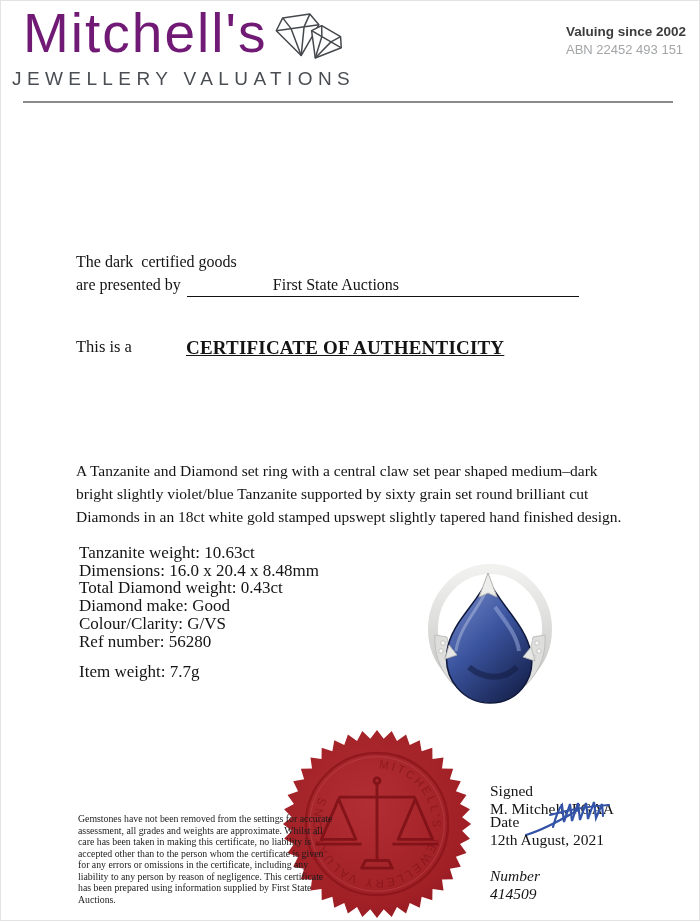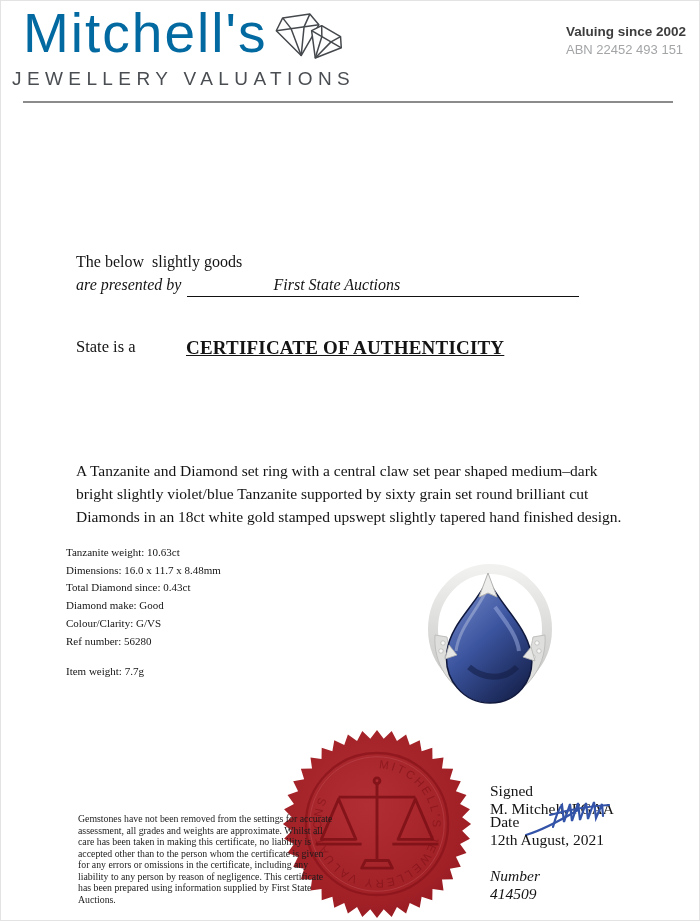--- a/index.html
+++ b/index.html
@@ -5,52 +5,52 @@
   html,body{margin:0;padding:0;background:#fff;}
   .page{
     position:relative;width:700px;height:921px;background:#ffffff;
     font-family:"Liberation Serif", serif;color:#141414;overflow:hidden;
     box-sizing:border-box;border:1px solid #e3e3e3;
   }
   
   .brand-name{
     position:absolute;left:22px;top:0px;
     font-family:"Liberation Sans", sans-serif;font-weight:400;
-    font-size:55px;color:#0369a1;letter-spacing:2px;
+    font-size:55px;color:#701a75;letter-spacing:2px;
   }
   .brand-subtitle{
     position:absolute;left:11px;top:67px;
     font-family:"Liberation Sans", sans-serif;font-size:19px;color:#4a4e52;
     letter-spacing:5.4px;white-space:nowrap;
   }
   .diamonds{position:absolute;left:274px;top:4px;width:76px;height:64px;}
   .header-rule{position:absolute;left:22px;top:100px;width:650px;border-top:2px solid #8b8b8b;height:0;}
   .tagline{
     position:absolute;left:565px;top:23px;
     font-family:"Liberation Sans", sans-serif;font-size:13.5px;font-weight:700;color:#3d3d3d;
   }
   .abn{
     position:absolute;left:565px;top:41px;
     font-family:"Liberation Sans", sans-serif;font-size:13px;color:#a3a5a7;text-align:right;
   }
   
   .presented{position:absolute;left:75px;top:249px;font-size:16px;line-height:23px;}
   .presented .l1{white-space:pre-wrap;}
-  .presented .l2{display:flex;align-items:baseline;font-style:italic;}
+  .presented .l2{display:flex;align-items:baseline;}
   .blank-line{
     display:inline-block;width:392px;border-bottom:1.6px solid #111;
     margin-left:6px;padding-left:86px;box-sizing:border-box;
   }
   
   .title-row{position:absolute;left:75px;top:336px;font-size:16.5px;display:flex;}
   .title-intro{width:110px;flex:0 0 auto;}
   .cert-title{font-weight:700;font-size:19px;text-decoration:underline;letter-spacing:.2px;}
   
   .description{position:absolute;left:75px;top:458px;width:548px;font-size:15.5px;line-height:23px;}
-  .details{position:absolute;left:65px;top:543px;font-size:11px;line-height:17.7px;}
+  .details{position:absolute;left:78px;top:543px;font-size:17px;line-height:17.7px;}
   .item-weight{margin-top:13px;}
   
   .ring-photo{position:absolute;left:398px;top:546px;width:182px;height:164px;}
   .seal{position:absolute;left:280px;top:727px;width:192px;height:192px;}
   .signature-svg{position:absolute;left:522px;top:797px;width:112px;height:42px;}
   
   .sign-row{position:absolute;left:489px;font-size:15.5px;display:flex;flex-direction:column;}
   .sign-label{width:64px;flex:0 0 auto;}
   #signed-row{top:781px;}
   #date-row{top:812px;}
@@ -81,38 +81,38 @@
       </g>
     </g>
   </svg>
 
   <div class="brand-subtitle">JEWELLERY VALUATIONS</div>
   <div class="tagline">Valuing since 2002</div>
   <div class="abn">ABN 22452 493 151</div>
   <div class="header-rule"></div>
 
   <div class="presented">
-    <div class="l1">The below  slightly goods</div>
+    <div class="l1">The dark  certified goods</div>
     <div class="l2">
       <span>are presented by</span>
       <span class="blank-line">First State Auctions</span>
     </div>
   </div>
 
   <div class="title-row">
-    <span class="title-intro">State is a</span>
+    <span class="title-intro">This is a</span>
     <span class="cert-title">CERTIFICATE OF AUTHENTICITY</span>
   </div>
 
   <div class="description">A Tanzanite and Diamond set ring with a central claw set pear shaped medium–dark bright slightly violet/blue Tanzanite supported by sixty grain set round brilliant cut Diamonds in an 18ct white gold stamped upswept slightly tapered hand finished design.</div>
 
   <div class="details">
     <div>Tanzanite weight: 10.63ct</div>
-    <div>Dimensions: 16.0 x 11.7 x 8.48mm</div>
-    <div>Total Diamond since: 0.43ct</div>
+    <div>Dimensions: 16.0 x 20.4 x 8.48mm</div>
+    <div>Total Diamond weight: 0.43ct</div>
     <div>Diamond make: Good</div>
     <div>Colour/Clarity: G/VS</div>
     <div>Ref number: 56280</div>
     <div class="item-weight">Item weight: 7.7g</div>
   </div>
 
   <svg class="ring-photo" viewBox="0 0 182 164">
     <defs>
       <linearGradient id="bandG" x1="0" y1="0" x2="0" y2="1">
         <stop offset="0" stop-color="#f1f1ef"></stop>

